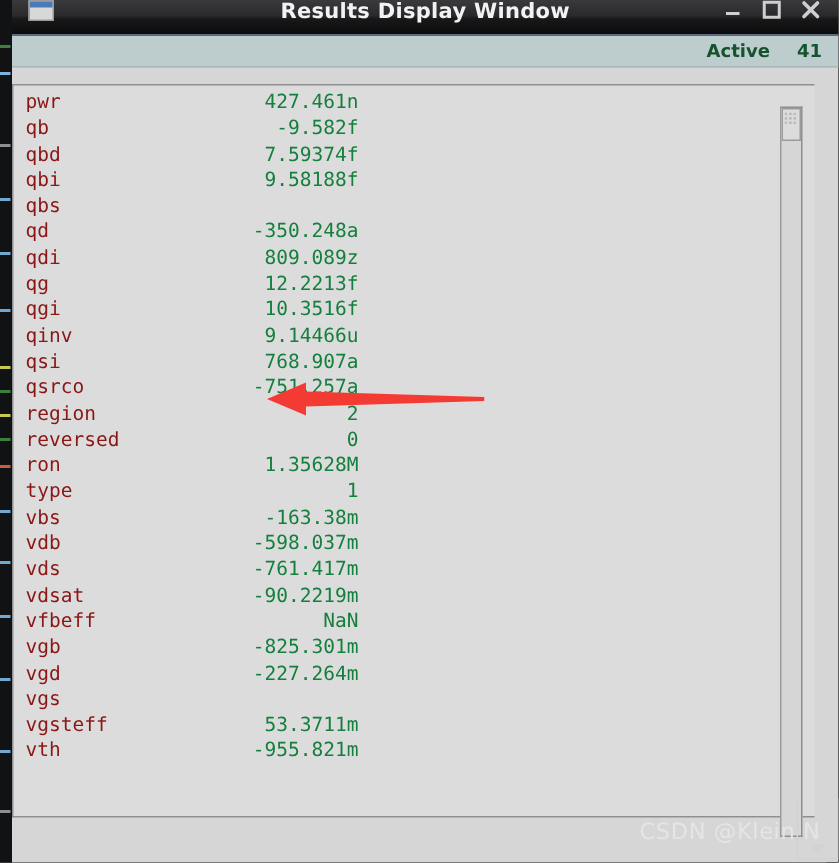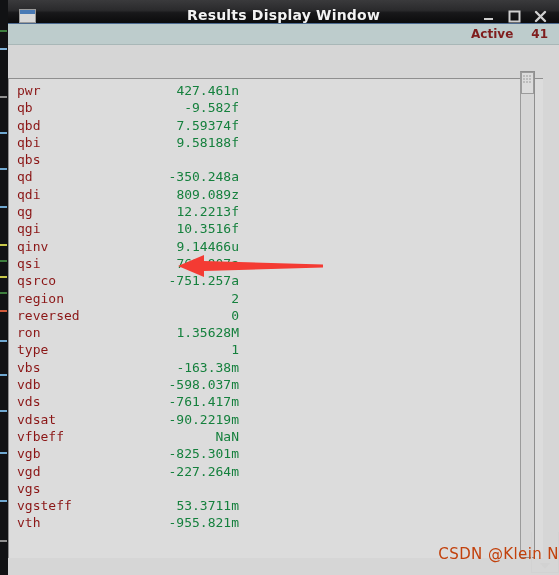--- a/index.html
+++ b/index.html
@@ -42,21 +42,21 @@
     box-sizing: border-box;
   }
 
   
   #title-bar {
     position: relative;
     height: 23px;
     background: linear-gradient(to bottom, #3a3a3c 0%, #2a2a2c 45%, #18181a 55%, #0b0b0c 100%);
     border-bottom: 1px solid #4c6a90;
     display: flex;
-    align-items: flex-end;
+    align-items: flex-start;
     user-select: none;
   }
   #window-icon {
     width: 17px; height: 14px;
     margin-left: 11px;
     background: #d8d8d8;
     border: 1px solid #9a9a9a;
     box-sizing: border-box;
     position: relative;
   }
@@ -99,21 +99,21 @@
     background: #bdcccc;
     border-bottom: 1px solid #a8b7b7;
     display: flex;
     align-items: center;
     justify-content: flex-end;
     box-sizing: border-box;
     padding-right: 11px;
     gap: 18px;
   }
   #status-strip span {
-    color: #7f1d1d;
+    color: #14532d;
     font-family: "DejaVu Sans", "Liberation Sans", sans-serif;
     font-size: 12px;
     font-weight: bold;
   }
 
   
   #menu-bar {
     height: 25px;
     background: #d6d6d6;
     display: flex;
@@ -130,21 +130,21 @@
     margin-right: 16px;
     cursor: pointer;
     white-space: nowrap;
   }
   #menu-help { margin-left: auto; margin-right: 0; }
 
   
   #content-panel {
     position: absolute;
     left: 8px;
-    top: 78px;
+    top: 56px;
     width: 535px;
     height: 489px;
     box-sizing: border-box;
     background: #dcdcdc;
     border: 1px solid #8f8f8f;
     border-right: none;
     display: flex;
     overflow: hidden;
   }
   #results-list {
@@ -226,23 +226,23 @@
     top: 252px;
     width: 145px;
     height: 28px;
     pointer-events: none;
     z-index: 20;
   }
 
   
   #watermark {
     position: absolute;
-    right: 0;
+    right: 12px;
     bottom: 12px;
-    color: #c2410c;
+    color: #e5e5e5;
     font-family: "DejaVu Sans", "Liberation Sans", sans-serif;
     font-size: 15px;
     letter-spacing: .4px;
     white-space: nowrap;
     z-index: 25;
     user-select: none;
   }
   #watermark-badge {
     position: absolute;
     right: 0px;

